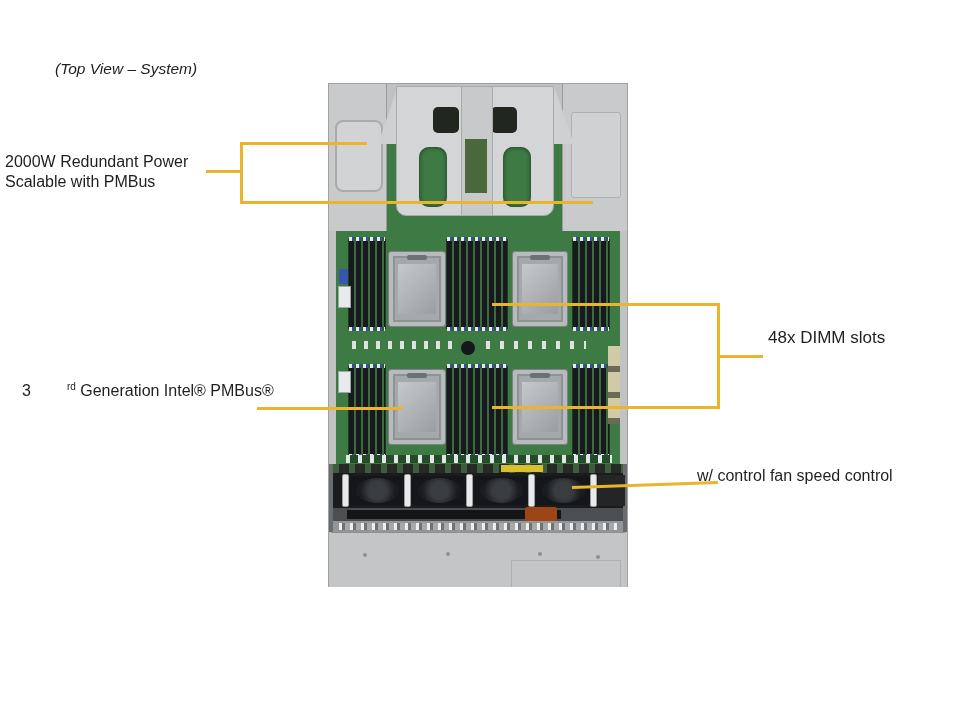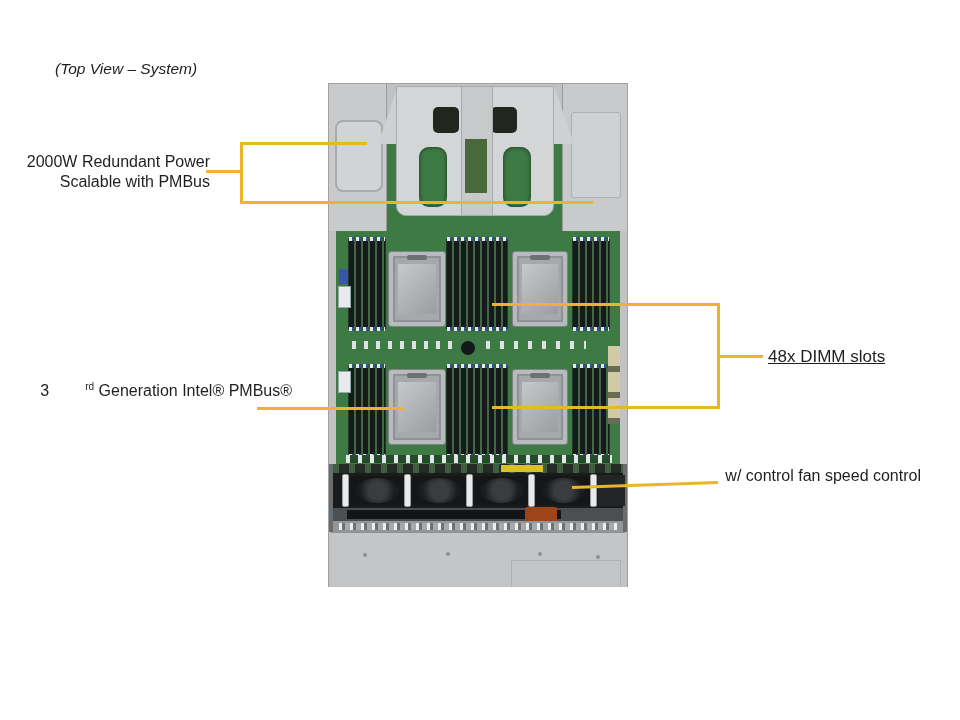--- a/index.html
+++ b/index.html
@@ -1,24 +1,24 @@
 <!DOCTYPE html>
 <html style="--callout: #eab42c; --pcb: #3d7a44; --chassis: #c6c8ca; --text: #1f1f1f; --background: #ffffff;"><head>
 <meta charset="utf-8">
 <style>
   html,body{margin:0;padding:0;background:#fff;}
   #canvas{position:relative;width:960px;height:587px;background:var(--background,#fff);
           font-family:"Liberation Sans",sans-serif;color:var(--text,#1f1f1f);overflow:hidden;}
   .abs{position:absolute;}
   
   .title{left:55px;top:60px;font-size:15.5px;font-style:italic;white-space:nowrap;}
-  .lbl{font-size:16px;line-height:20px;text-align:right;}
+  .lbl{font-size:16px;line-height:20px;text-align:left;}
   .lbl-psu{left:5px;top:152px;width:205px;}
   .lbl-cpu{left:22px;top:381px;width:270px;}
-  .lbl-dimm{left:768px;top:347px;font-size:17px;white-space:nowrap;text-align:right;text-decoration:underline;}
+  .lbl-dimm{left:768px;top:328px;font-size:17px;white-space:nowrap;text-align:right;}
   .lbl-fan{left:697px;top:466px;width:224px;}
   sup{font-size:10px;vertical-align:super;line-height:0;margin-left:36px;}
   
   .cl{background:var(--callout,#eab42c);}
   
   .chassis{left:328px;top:83px;width:300px;height:539px;background:#c0c2c4;
            border:1px solid #9fa1a3;box-sizing:border-box;}
   .rear{left:0;top:0;width:298px;height:147px;background:#bfc1c3;}
   .green-under{left:42px;top:40px;width:220px;height:107px;background:var(--pcb,#3d7a44);}
   .dark-patch{left:60px;top:30px;width:32px;height:42px;background:#20301f;}

